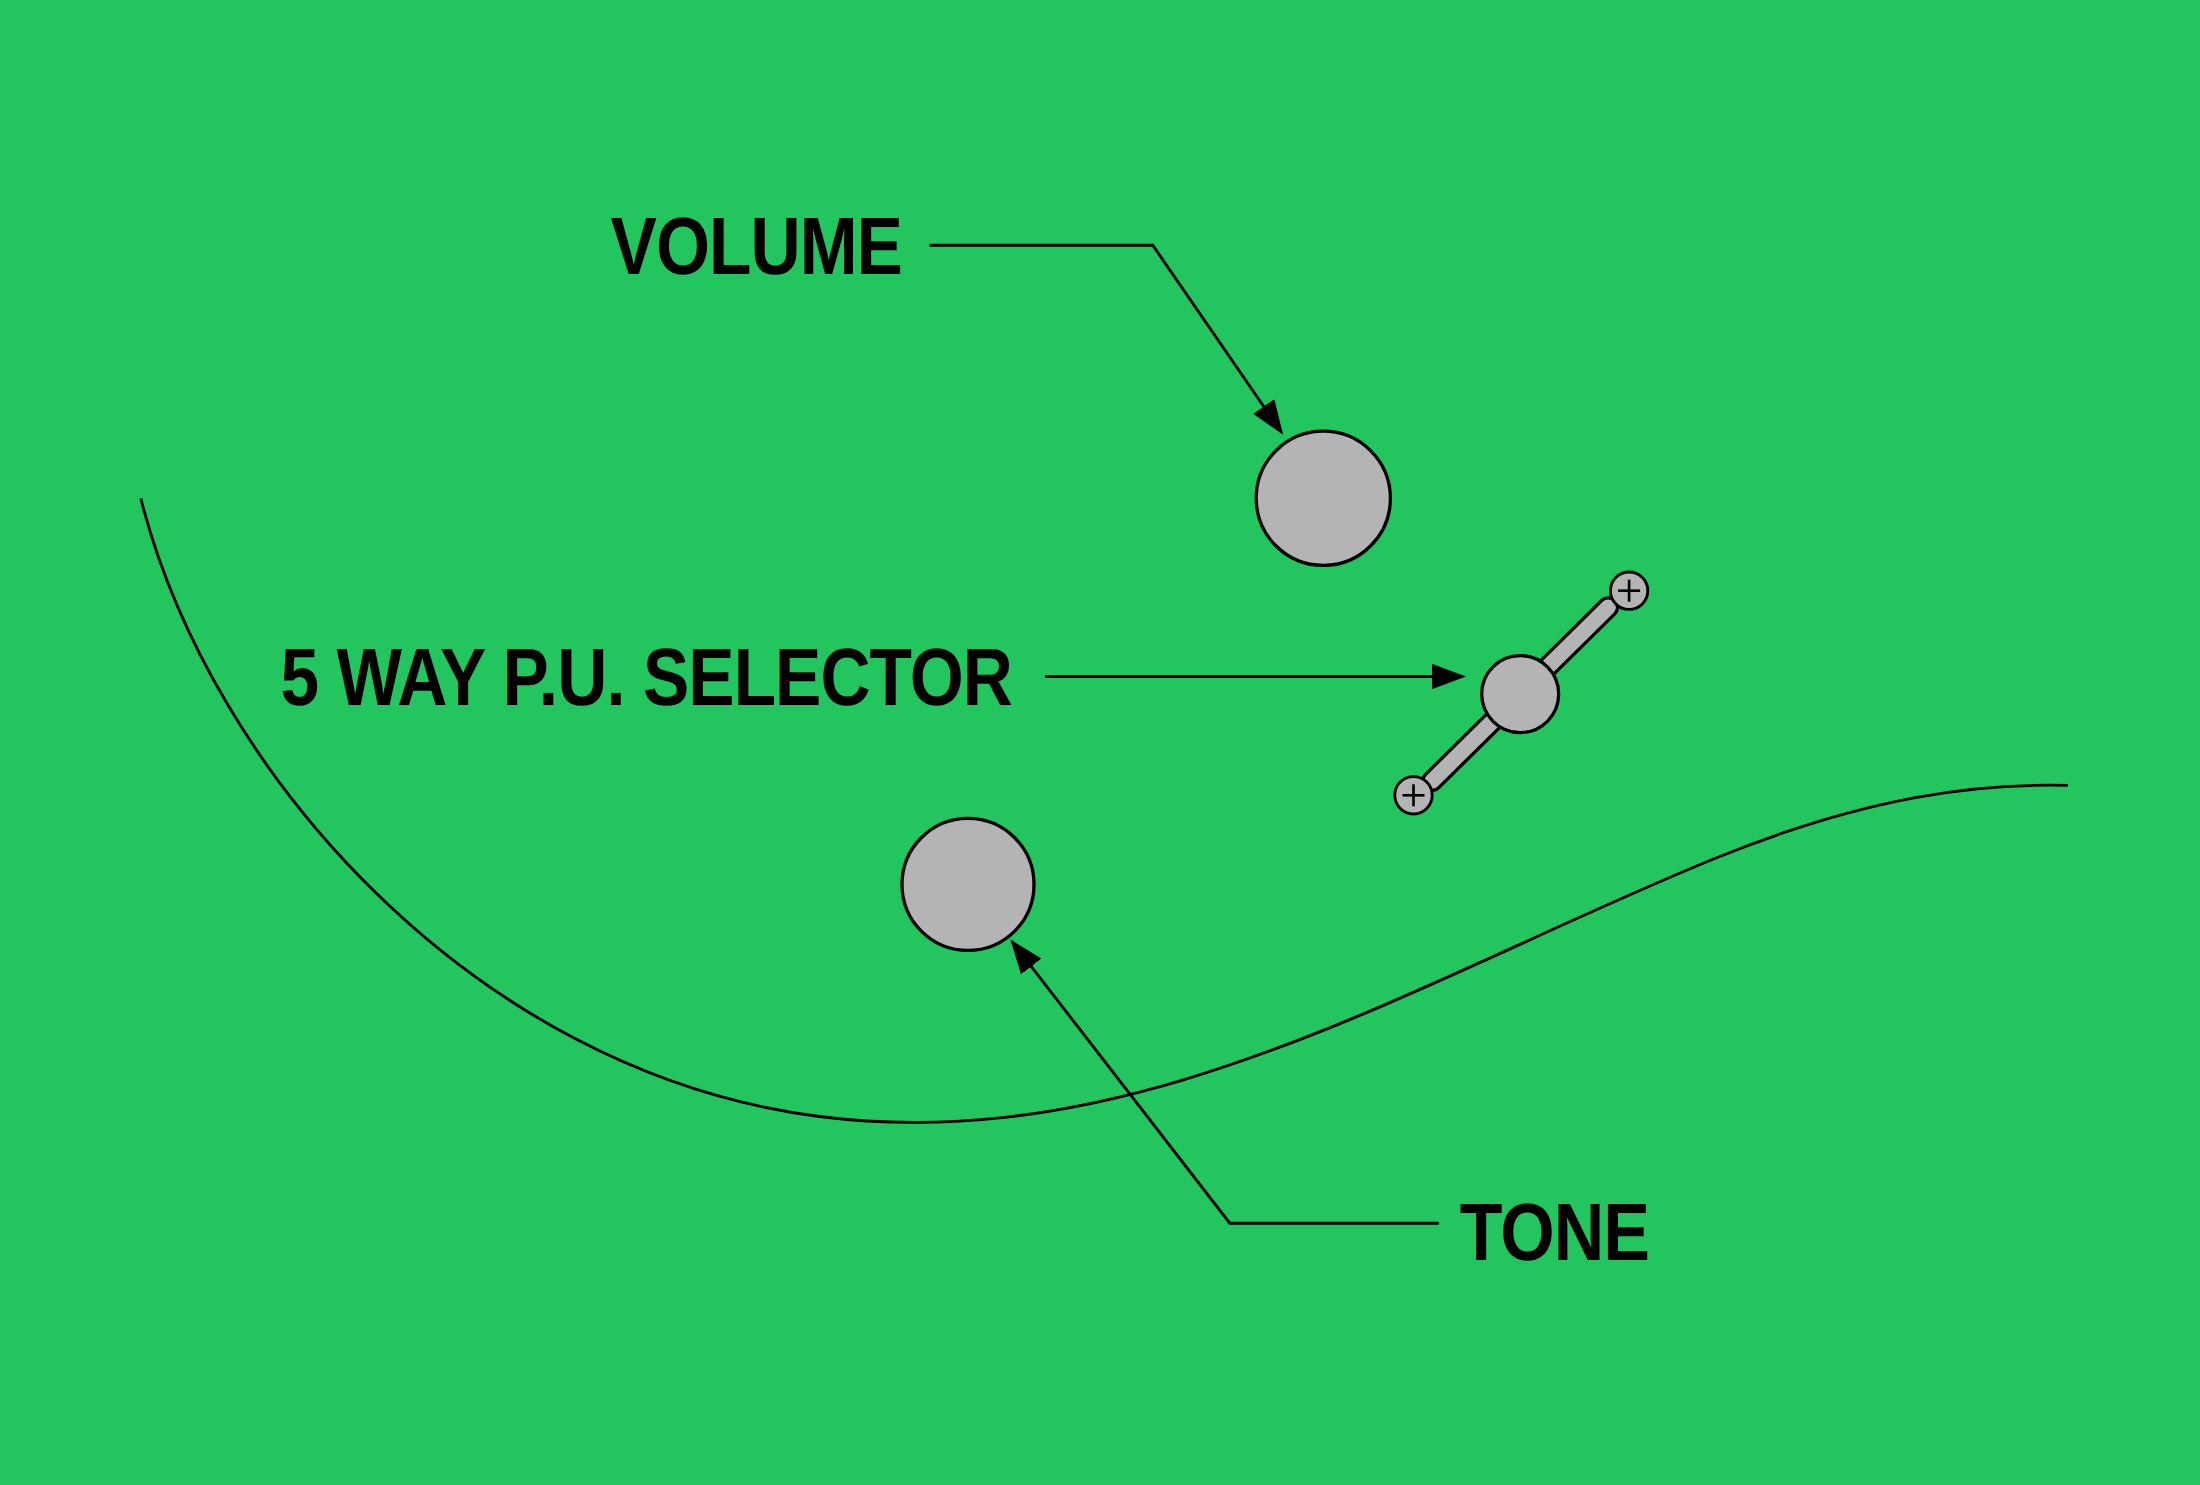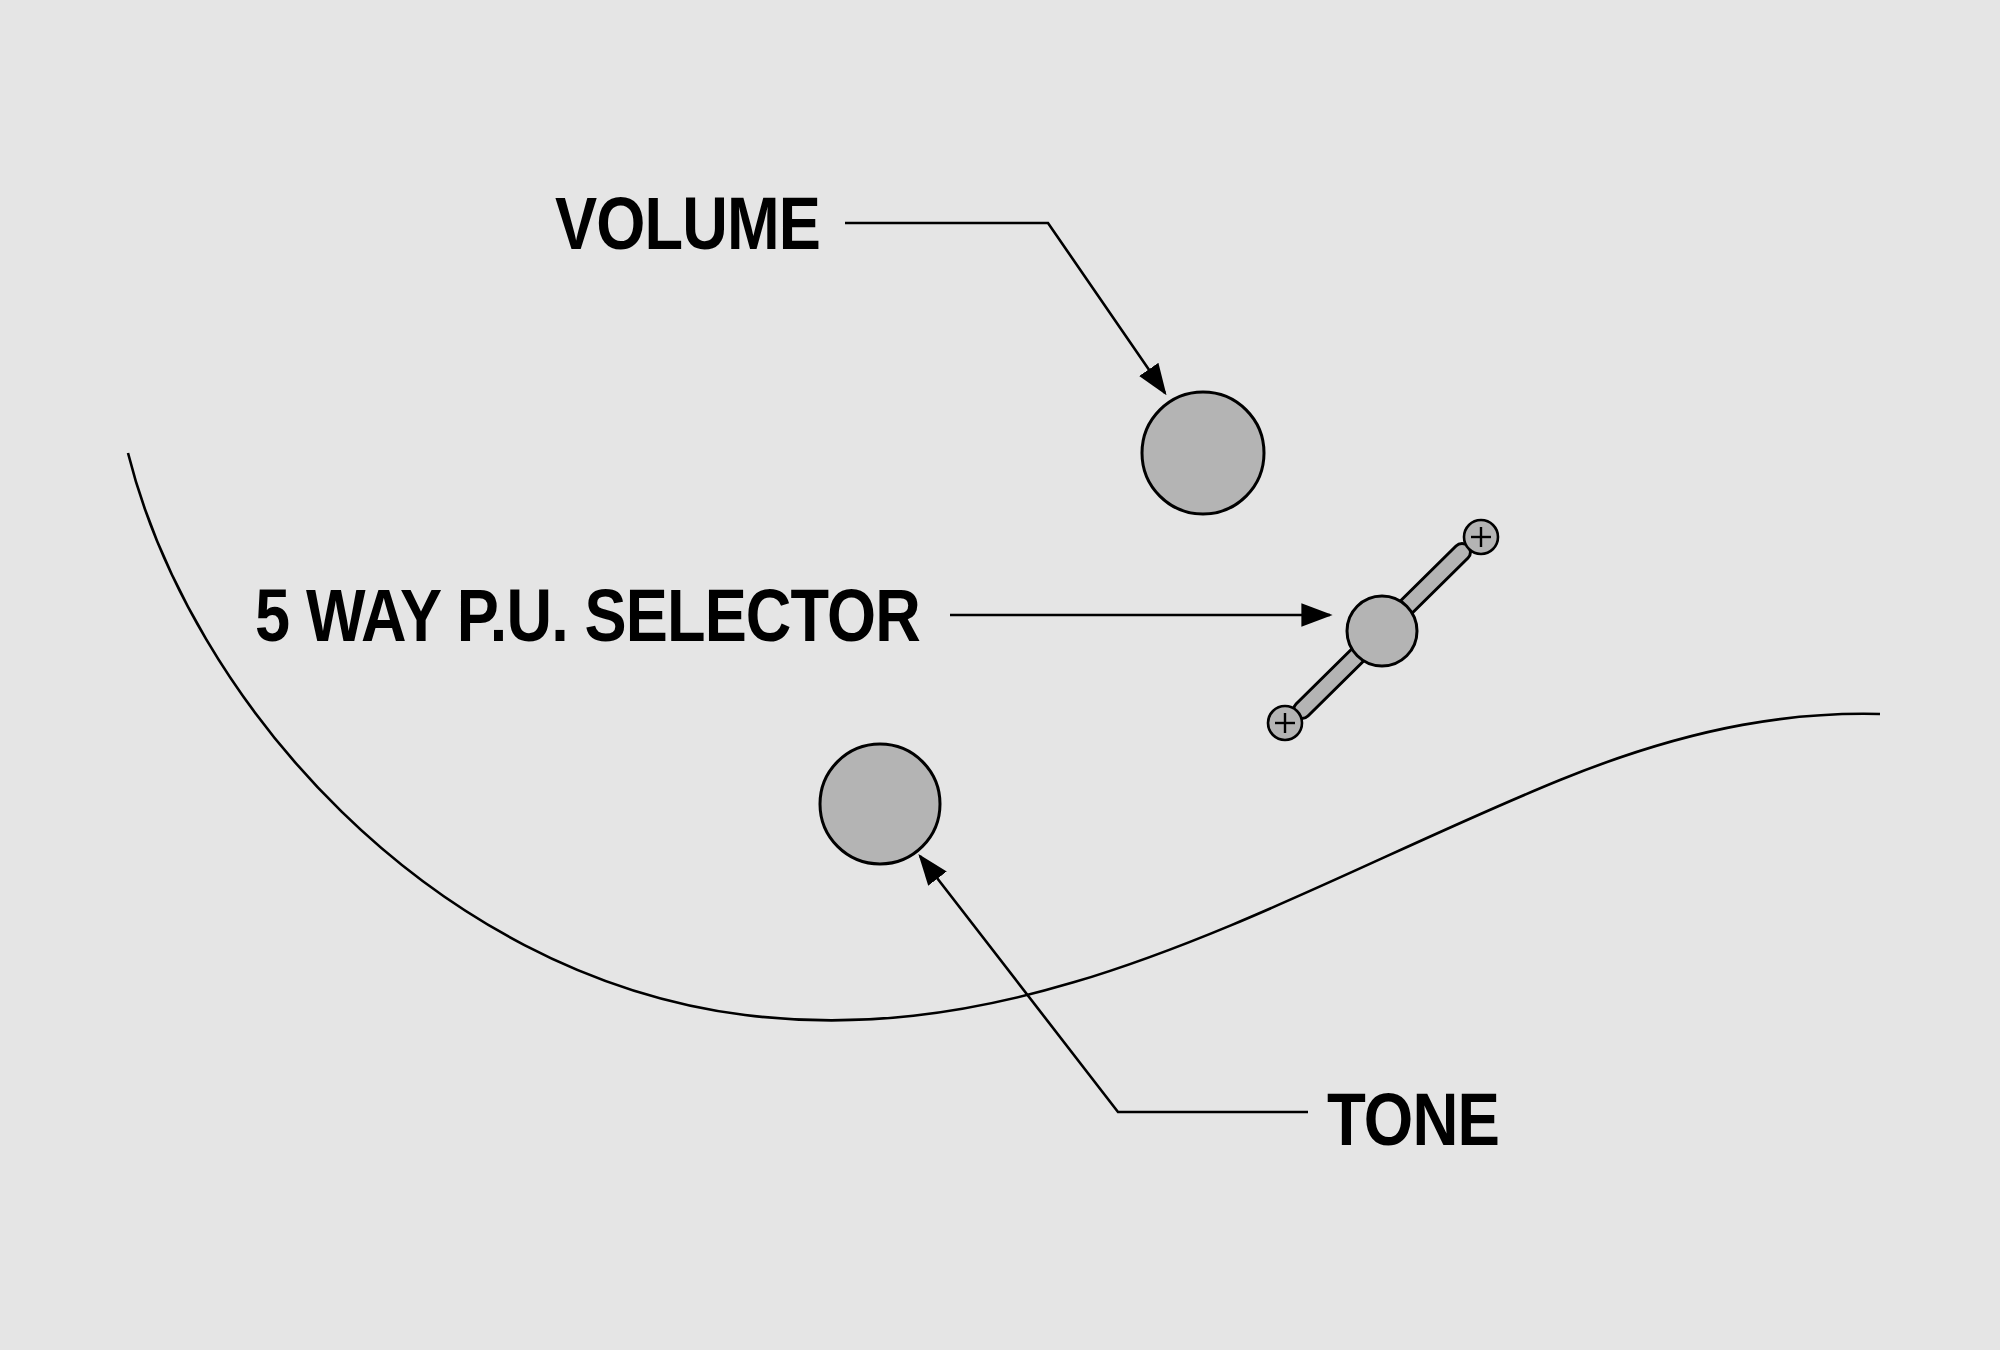--- a/index.html
+++ b/index.html
@@ -4,21 +4,21 @@
 <style>
   html, body {
     margin: 0;
     padding: 0;
     background: #ffffff;
   }
   .stage {
     position: relative;
     width: 2000px;
     height: 1350px;
-    background: #e5e5e5;
+    background: #22c55e;
     overflow: hidden;
   }
   svg { display: block; }
   .label-text {
     font-family: "Liberation Sans", sans-serif;
     font-weight: 700;
     font-size: 74px;
     fill: #000000;
     letter-spacing: -1px;
   }

